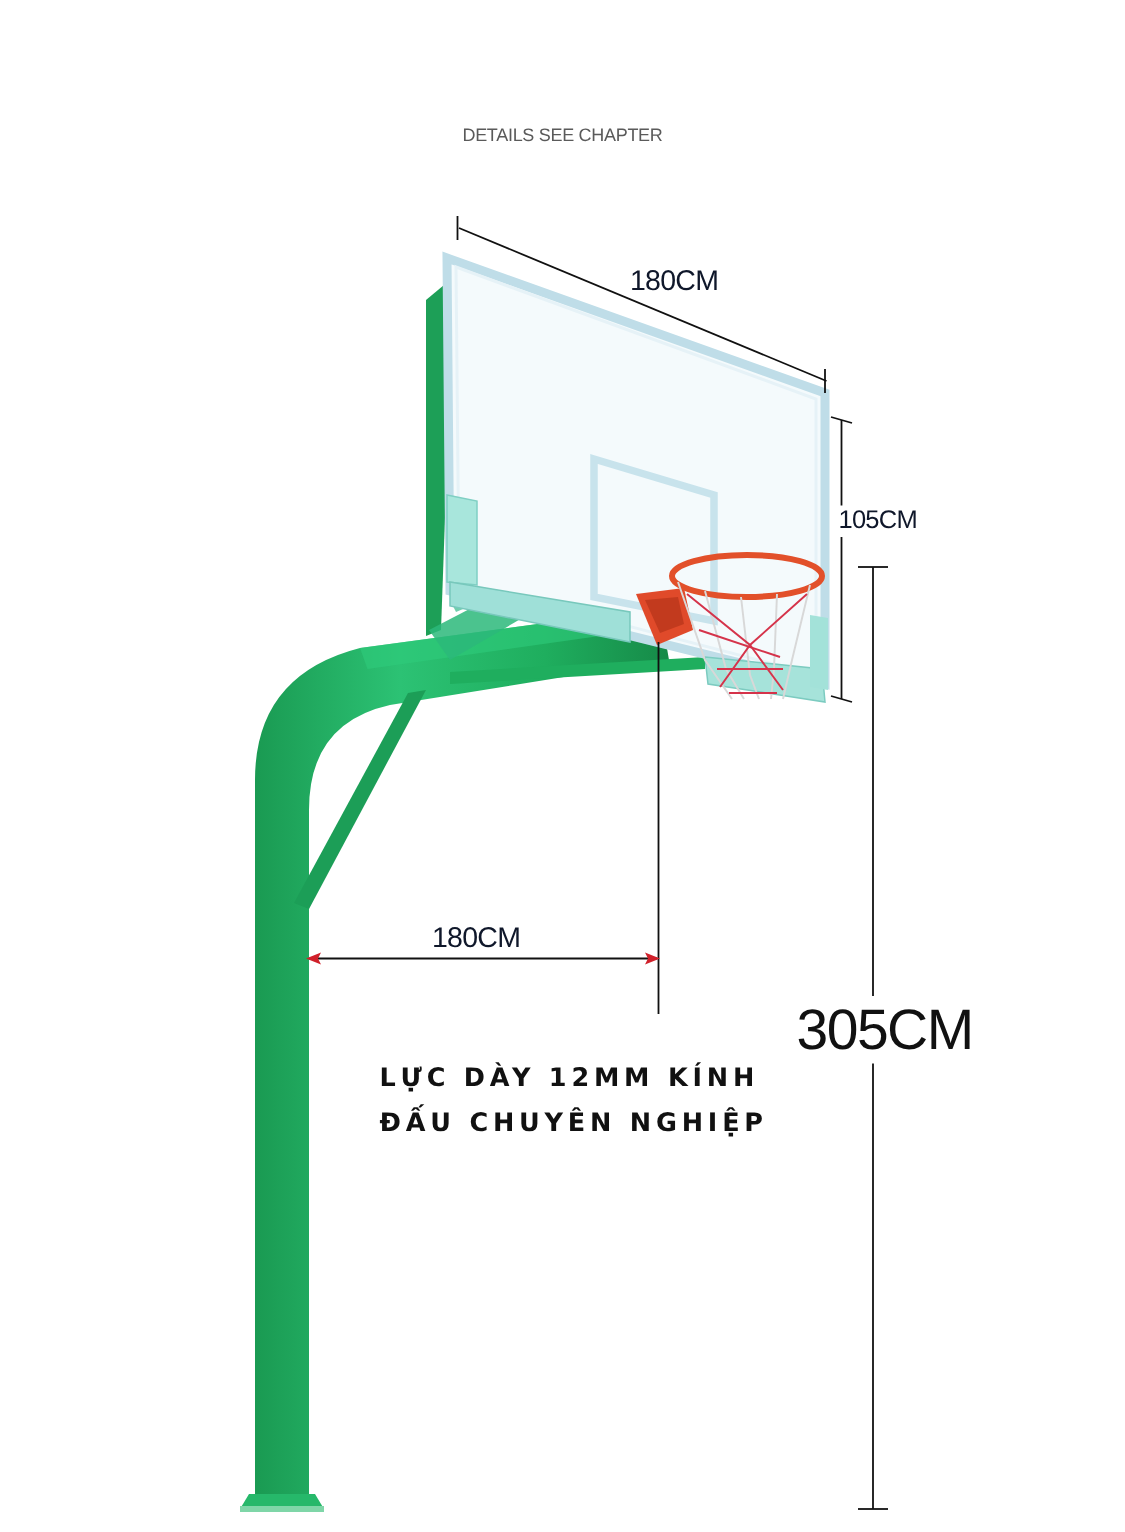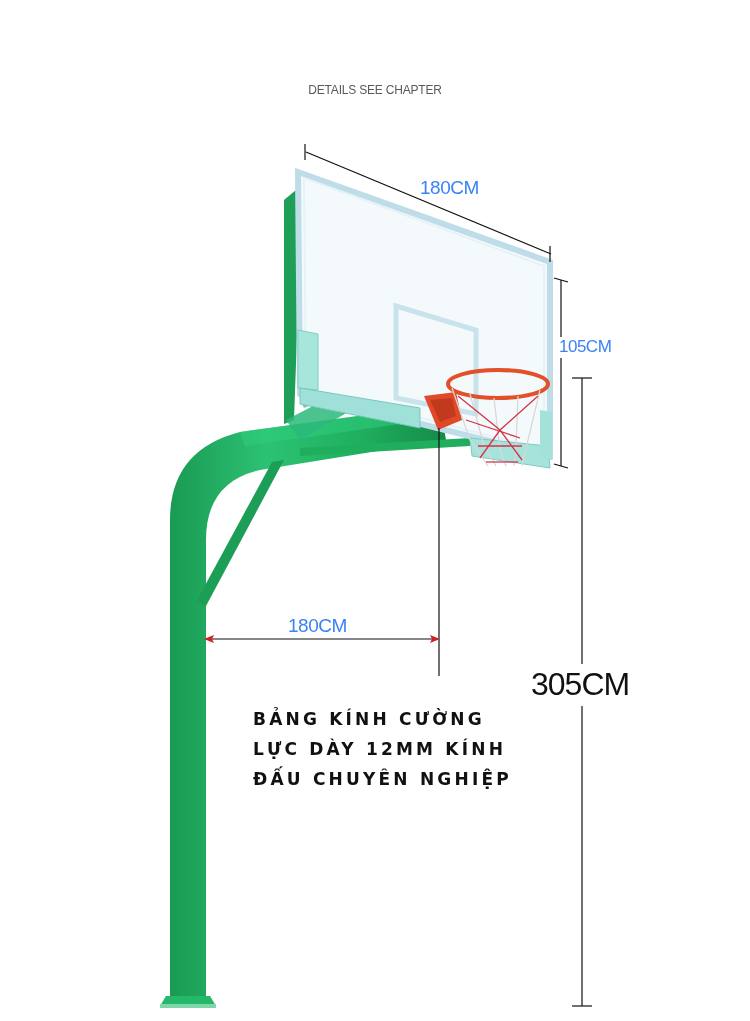--- a/index.html
+++ b/index.html
@@ -1,21 +1,21 @@
 <!DOCTYPE html>
 <html><head>
 <meta charset="utf-8">
 <style>
   html, body { margin: 0; padding: 0; background: #ffffff; }
   body { width: 750px; height: 1021px; position: relative; overflow: hidden; font-family: "Liberation Sans", sans-serif; }
   .abs { position: absolute; }
   #stage { position: absolute; left: 0; top: 0; width: 689px; height: 1021px; }
   .caption-top { left: 0; width: 750px; top: 83px; text-align: center; font-size: 12px; color: #5a5a5a; letter-spacing: -0.2px; }
-  .dim { color: #3b82f6; font-size: 19px; letter-spacing: -0.5px; white-space: nowrap; }
-  .dim-big { color: #111; font-size: 32px; letter-spacing: -1px; white-space: nowrap; background: #fff; padding: 0 2px; }
+  .dim { color: #0f172a; font-size: 19px; letter-spacing: -0.5px; white-space: nowrap; }
+  .dim-big { color: #111; font-size: 38px; letter-spacing: -1px; white-space: nowrap; background: #fff; padding: 0 2px; }
   .desc { left: 253px; top: 704px; width: 300px; font-family: "DejaVu Sans", sans-serif; font-weight: bold; font-size: 17px; line-height: 30px; letter-spacing: 3.2px; color: #111; }
   .desc div { white-space: nowrap; }
 </style>
 </head>
 <body>
 
 <div id="stage">
 
   <svg class="abs" style="left:0;top:0" width="750" height="1021" viewBox="0 0 750 1021">
     <defs>
@@ -111,18 +111,17 @@
   </svg>
 
   <div class="abs caption-top">DETAILS SEE CHAPTER</div>
 
   <div class="abs dim" style="left:420px;top:177px;">180CM</div>
   <div class="abs dim" style="left:547px;top:337px;font-size:17px;background:#fff;margin-left:12px;">105CM</div>
   <div class="abs dim" style="left:288px;top:615px;">180CM</div>
   <div class="abs dim-big" style="left:529px;top:666px;">305CM</div>
 
   <div class="abs desc">
-    <div>BẢNG KÍNH CƯỜNG</div>
     <div>LỰC DÀY 12MM KÍNH</div>
     <div>ĐẤU CHUYÊN NGHIỆP</div>
   </div>
 
 </div>
 
 </body></html>

